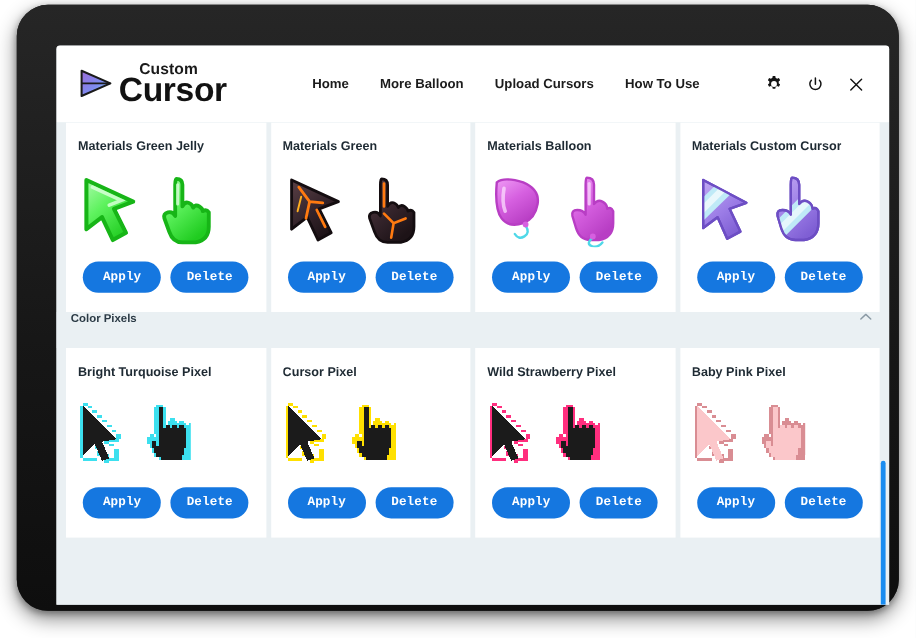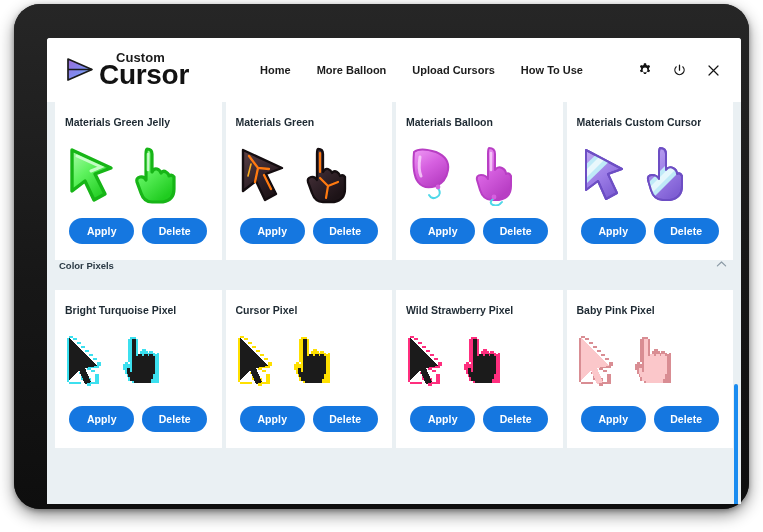--- a/index.html
+++ b/index.html
@@ -133,21 +133,21 @@
     gap: 8px;
     width: 100%;
     justify-content: center;
     margin-top: auto;
   }
   .btn {
     border: none;
     border-radius: 16px;
     background: #1577e0;
     color: #ffffff;
-    font-family: Liberation Sans, sans-serif;
+    font-family: Liberation Mono, monospace;
     font-size: 10.5px;
     font-weight: 700;
     padding: 7px 0;
     width: 65px;
     cursor: pointer;
     letter-spacing: .1px;
   }
 
   
   .section-header {

